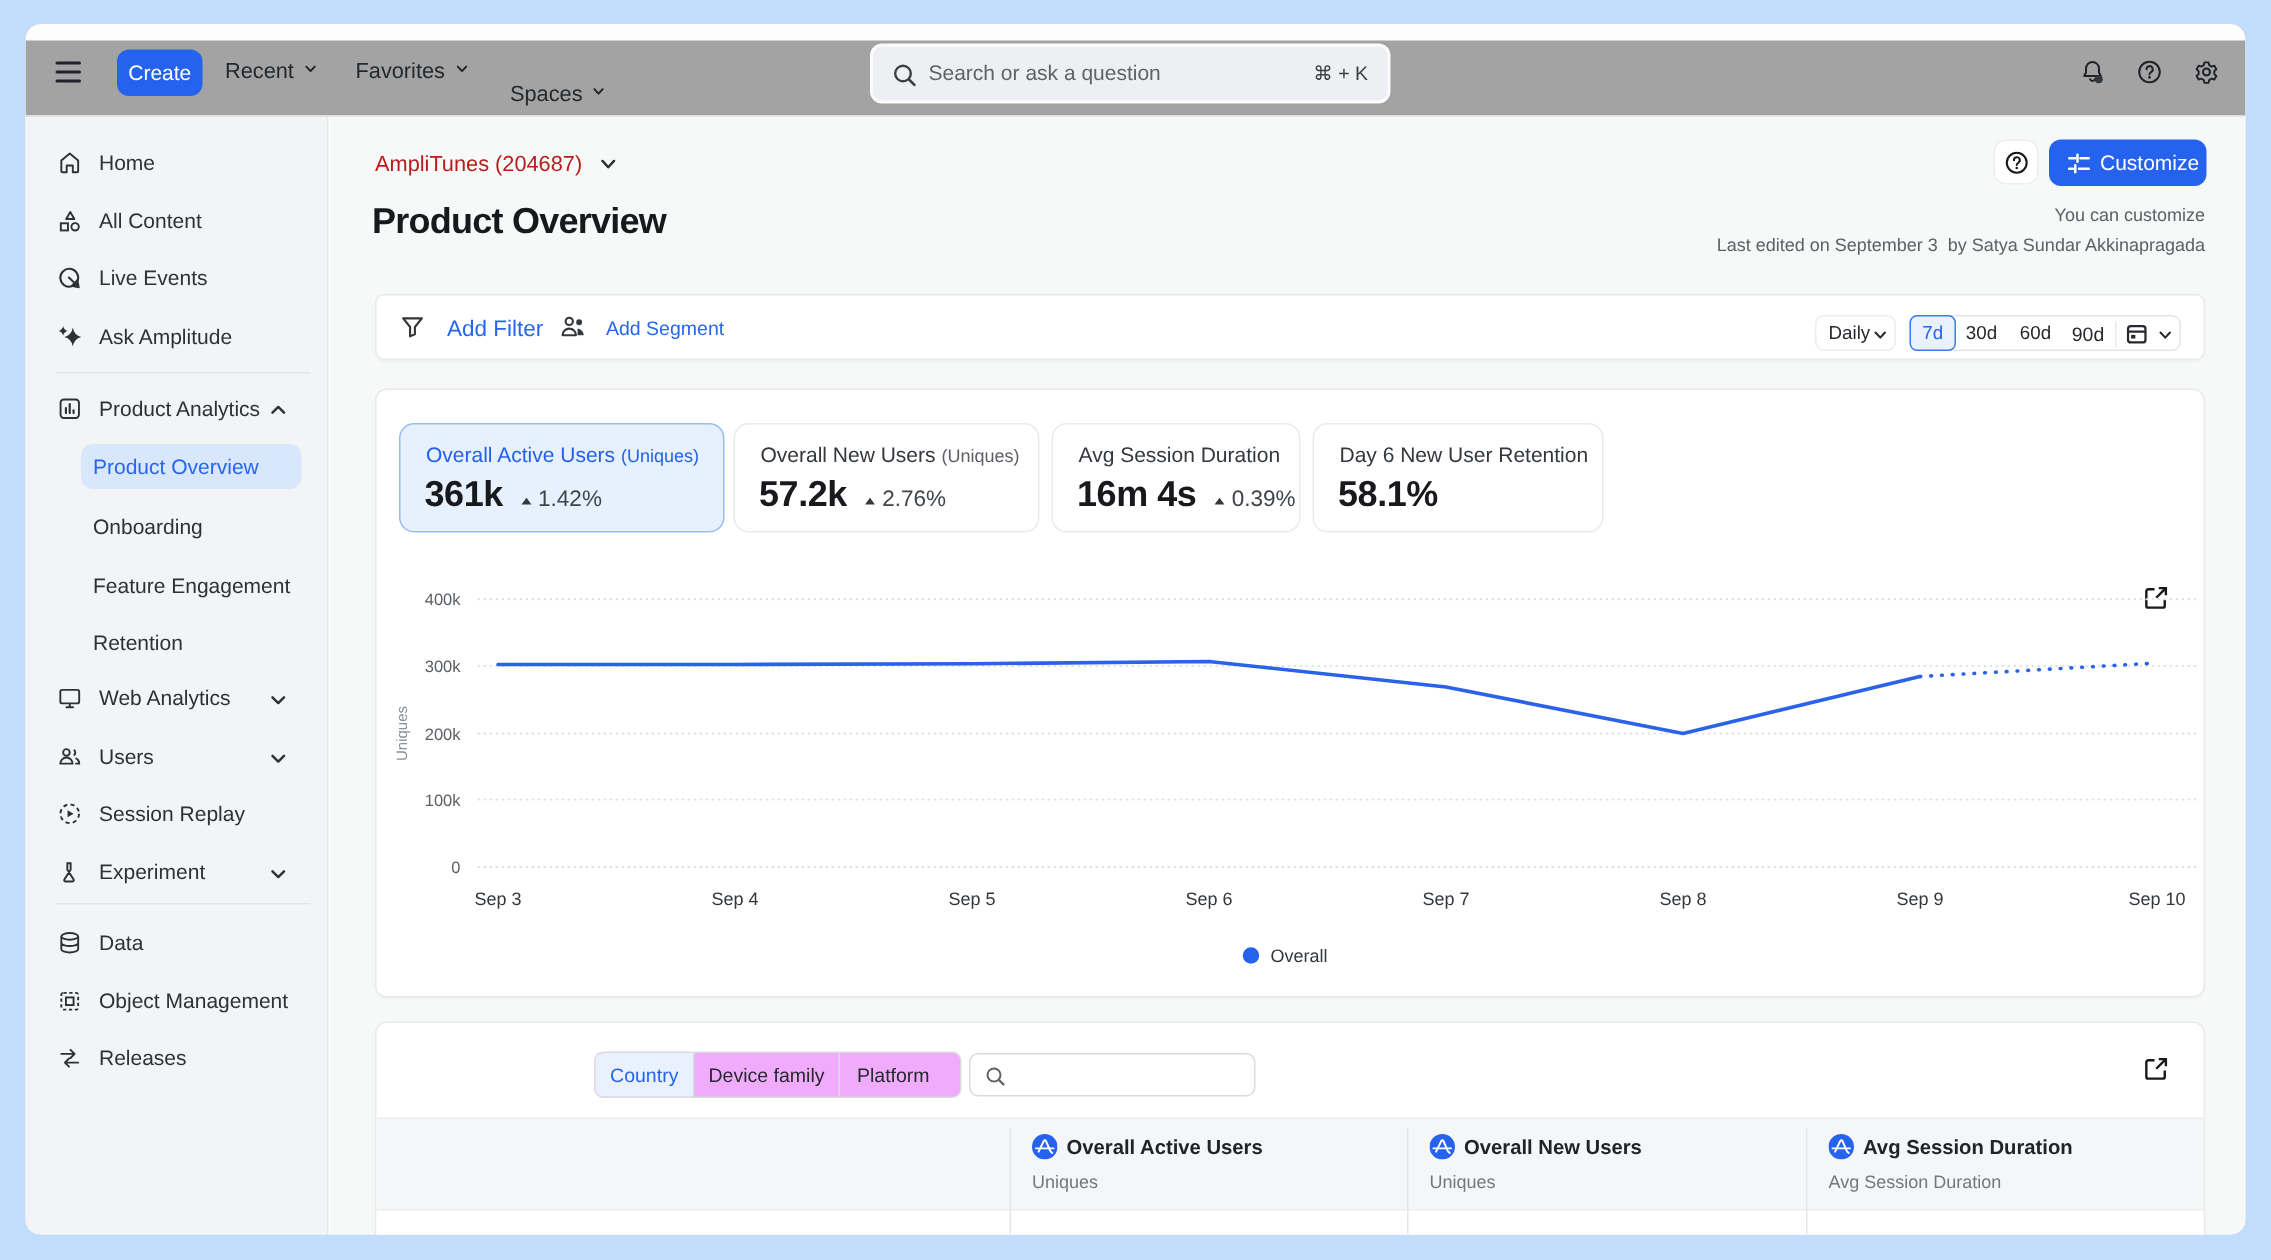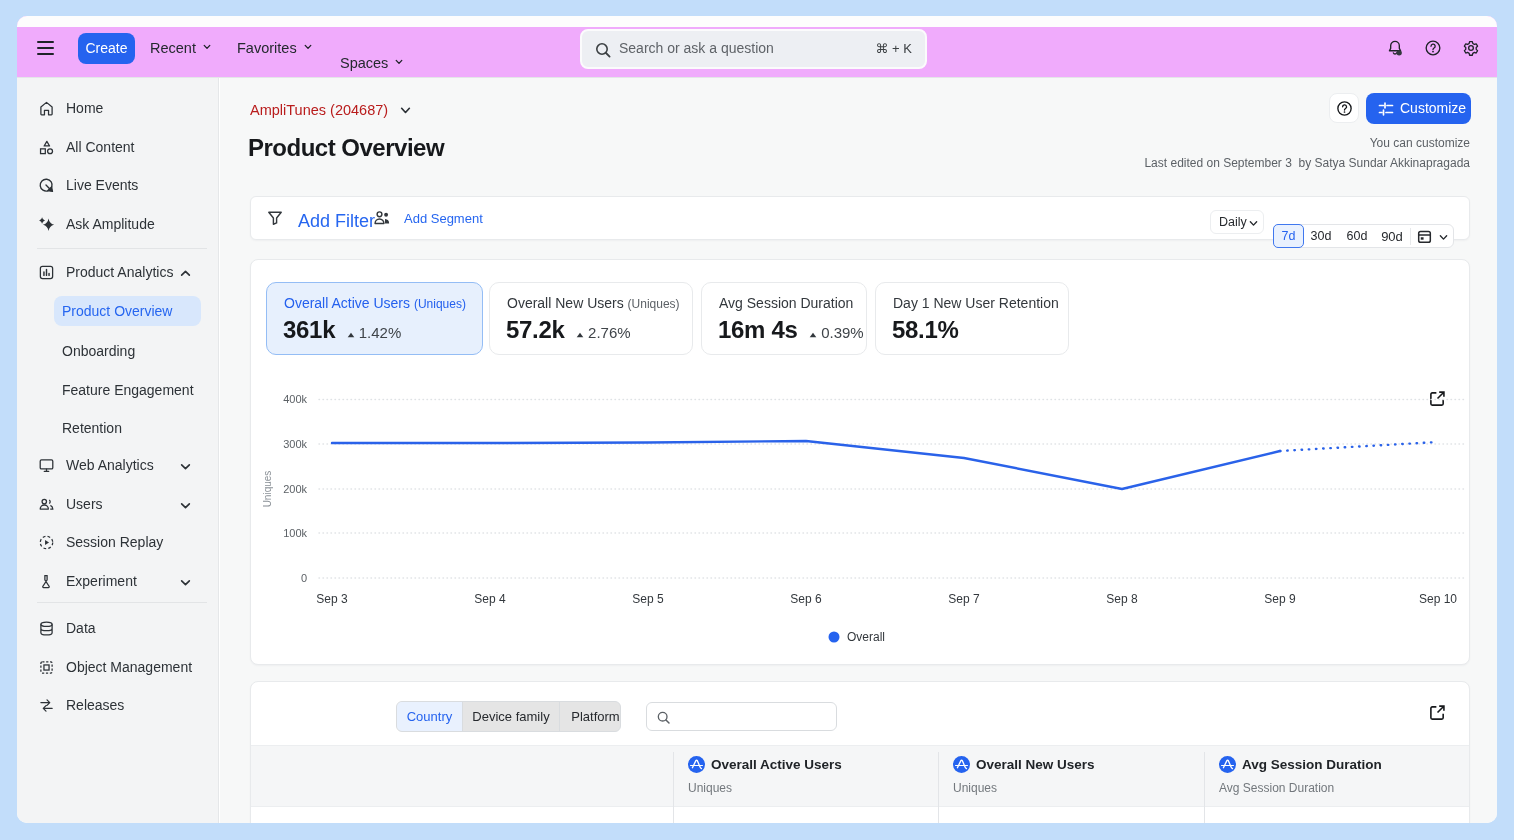--- a/index.html
+++ b/index.html
@@ -2,21 +2,21 @@
 <html><head>
 <meta charset="utf-8">
 <style>
 * { margin:0; padding:0; box-sizing:border-box; }
 html,body { width:1514px; height:840px; overflow:hidden; }
 body { background:#c2ddfa; font-family:"Liberation Sans", sans-serif; position:relative; }
 .win { position:absolute; left:17px; top:16px; width:1480px; height:807px; background:#fff; border-radius:10px; overflow:hidden; }
 .abs { position:absolute; }
 
 
-.topbar { position:absolute; left:0; top:0; width:1480px; height:61px; background:#f0abfc; }
+.topbar { position:absolute; left:0; top:0; width:1480px; height:61px; background:#a3a3a3; }
 .topbar .white { position:absolute; left:0; top:0; width:1480px; height:11px; background:#fdfdfd; }
 .tbline { position:absolute; left:0; top:61px; width:1480px; height:1px; background:#e4e6e8; }
 .ham { position:absolute; left:20px; top:25px; width:17px; height:14px; }
 .ham div { height:2.4px; background:#1f2328; border-radius:2px; margin-bottom:3.4px; }
 .createbtn { position:absolute; left:61px; top:17px; width:57px; height:31px; background:#2563ef; border-radius:8px; color:#fff; font-size:14px; font-weight:500; text-align:center; line-height:31px; }
 .tbitem { position:absolute; top:24px; font-size:14.5px; color:#24292e; font-weight:500; }
 .chev { display:inline-block; margin-left:7px; width:8px; height:8px; position:relative; top:-2px; }
 .searchbox { position:absolute; left:563px; top:13px; width:347px; height:40px; background:#edeff3; border:2px solid #fbfbfc; border-radius:8px; }
 .searchbox .ph { position:absolute; left:37px; top:9px; font-size:14px; color:#5f6368; }
 .searchbox .kk { position:absolute; right:13px; top:10px; font-size:13px; color:#3c4043; }
@@ -227,35 +227,35 @@
       </svg>
     <span style="position:absolute;left:34px;top:7px;font-size:14px;font-weight:500;">Customize</span>
     </div>
   <div class="abs" style="left:1153px;top:120px;width:300px;text-align:right;font-size:12px;color:#5c6166;">You can customize</div>
   <div class="abs" style="left:1053px;top:140px;width:400px;text-align:right;font-size:12px;color:#5c6166;">Last edited on September 3&nbsp; by Satya Sundar Akkinapragada</div>
 
   <div class="card" style="left:233px;top:180px;width:1220px;height:44px;border-radius:6px;">
     <svg style="position:absolute;left:16px;top:13px;" width="16" height="16" viewBox="0 0 18 18">
         <path d="M2 2.5 h14 L10.8 9 v5.5 L7.2 16 V9 z" fill="none" stroke="#33383d" stroke-width="1.6" stroke-linejoin="round"></path>
       </svg>
-    <span style="position:absolute;left:47px;top:14px;font-size:18px;color:#2666f0;font-weight:500;">Add Filter</span>
+    <span style="position:absolute;left:47px;top:14px;font-size:15px;color:#2666f0;font-weight:500;">Add Filter</span>
     <svg style="position:absolute;left:122px;top:13px;" width="18" height="16" viewBox="0 0 20 18">
         <circle cx="7.2" cy="4.8" r="2.7" fill="none" stroke="#33383d" stroke-width="1.6"></circle>
         <path d="M2.2 15.2 a5 5 0 0 1 10 0 z" fill="none" stroke="#33383d" stroke-width="1.6" stroke-linejoin="round"></path>
         <circle cx="14.6" cy="5.4" r="2.2" fill="#33383d"></circle>
         <path d="M13.4 10.2 a5 5 0 0 1 4.6 5 h-4.6 z" fill="#33383d"></path>
       </svg>
     <span style="position:absolute;left:153px;top:14px;font-size:13px;color:#2666f0;font-weight:500;">Add Segment</span>
     <div style="position:absolute;left:959px;top:13px;width:54px;height:24px;border:1px solid #eceef0;border-radius:6px;background:#fff;">
       <span style="position:absolute;left:8px;top:4px;font-size:12.5px;color:#26292d;">Daily</span>
       <svg style="position:absolute;right:5px;top:8px;" width="9" height="9" viewBox="0 0 10 10">
           <path d="M1.5 3 L5 6.8 L8.5 3" fill="none" stroke="#26292d" stroke-width="1.5" stroke-linecap="round" stroke-linejoin="round"></path>
         </svg>
     </div>
-    <div style="position:absolute;left:1022px;top:27px;width:181px;height:24px;border:1px solid #e3e5e8;border-radius:6px;background:#fff;">
+    <div style="position:absolute;left:1022px;top:13px;width:181px;height:24px;border:1px solid #e3e5e8;border-radius:6px;background:#fff;">
       <div style="position:absolute;left:-1px;top:-1px;width:31px;height:24px;border:1.5px solid #4078ef;background:#e9f1fe;border-radius:5px;color:#2563ef;font-size:12.5px;font-weight:500;text-align:center;line-height:22px;">7d</div>
       <span style="position:absolute;left:35px;top:4px;width:24px;text-align:center;font-size:12.5px;color:#26292d;">30d</span>
       <span style="position:absolute;left:71px;top:4px;width:24px;text-align:center;font-size:12.5px;color:#26292d;">60d</span>
       <span style="position:absolute;left:106px;top:4px;width:24px;text-align:center;font-size:13px;color:#26292d;">90d</span>
       <div style="position:absolute;left:136px;top:3px;width:1px;height:17px;background:#e7e9eb;"></div>
       <svg style="position:absolute;left:143px;top:4px;" width="15" height="15" viewBox="0 0 16 16">
           <rect x="1.8" y="2.6" width="12.4" height="11.6" rx="2" fill="none" stroke="#26292d" stroke-width="1.6"></rect>
           <path d="M1.8 6.4 h12.4" stroke="#26292d" stroke-width="1.6"></path>
           <rect x="4" y="8.8" width="3" height="2.6" fill="#26292d"></rect>
         </svg>
@@ -278,21 +278,21 @@
               <path d="M5 1 L9.4 7 H0.6 z" fill="#33383d"></path>
             </svg> 2.76%</span></div>
     </div>
     <div class="mcard" style="left:450px;width:166px;">
       <div class="mt">Avg Session Duration</div>
       <div class="mv">16m 4s <span class="md"><svg width="8" height="6" viewBox="0 0 10 8">
               <path d="M5 1 L9.4 7 H0.6 z" fill="#33383d"></path>
             </svg> 0.39%</span></div>
     </div>
     <div class="mcard" style="left:624px;width:194px;">
-      <div class="mt">Day 1 New User Retention</div>
+      <div class="mt">Day 6 New User Retention</div>
       <div class="mv">58.1%</div>
     </div>
     <div class="expbtn" style="left:1166px;top:118px;">
       <svg width="17" height="17" viewBox="0 0 18 18">
           <path d="M15 10.2 V14.6 a1.4 1.4 0 0 1 -1.4 1.4 H3.4 A1.4 1.4 0 0 1 2 14.6 V4.4 A1.4 1.4 0 0 1 3.4 3 H7.8" fill="none" stroke="#17191c" stroke-width="1.7"></path>
           <path d="M10.8 2.2 H15.8 V7.2 M15.4 2.6 L9 9" fill="none" stroke="#17191c" stroke-width="1.7"></path>
         </svg>
     </div>
     <svg style="position:absolute;left:0;top:0;" width="1220" height="406" viewBox="0 0 1220 406">
       <g stroke="#dfe2e5" stroke-width="1.4" stroke-dasharray="0.5 3.5" stroke-linecap="round">
@@ -322,21 +322,21 @@
       </g>
       <polyline points="81,183 239,183 397,182.5 555,181 713,198 871,229 1029,191" fill="none" stroke="#2a62e9" stroke-width="2.4" stroke-linejoin="round" stroke-linecap="round"></polyline>
       <line x1="1029" y1="191" x2="1187" y2="182" stroke="#2a62e9" stroke-width="2.4" stroke-dasharray="0.5 6.7" stroke-linecap="round"></line>
       <circle cx="583" cy="377" r="5.5" fill="#2563ef"></circle>
       <text x="596" y="381" font-family="Liberation Sans, sans-serif" font-size="12" fill="#33383d">Overall</text>
     </svg>
   </div>
 
   <div class="card" style="left:233px;top:665px;width:1220px;height:170px;border-radius:8px 8px 0 0;overflow:hidden;">
     <div style="position:absolute;left:16px;top:24px;font-size:16.5px;color:#c2410c;margin-top:40px;">Breakdown by</div>
-    <div style="position:absolute;left:145px;top:19px;width:225px;height:31px;border:1px solid #d9dcdf;border-radius:6px;background:#e5e5e5;">
+    <div style="position:absolute;left:145px;top:19px;width:245px;height:31px;border:1px solid #d9dcdf;border-radius:6px;background:#f0abfc;">
       <div style="position:absolute;left:0;top:0;width:65px;height:29px;background:#e9f1fe;border-radius:5px 0 0 5px;color:#2563ef;font-size:13px;text-align:center;line-height:29px;">Country</div>
       <div style="position:absolute;left:65px;top:0;width:98px;height:29px;border-left:1px solid #d9dcdf;border-right:1px solid #d9dcdf;color:#26292d;font-size:13px;text-align:center;line-height:29px;">Device family</div>
       <div style="position:absolute;left:164px;top:0;width:69px;height:29px;color:#26292d;font-size:13px;text-align:center;line-height:29px;">Platform</div>
     </div>
     <div style="position:absolute;left:395px;top:20px;width:191px;height:29px;border:1px solid #d9dcdf;border-radius:6px;background:#fff;">
       <svg style="position:absolute;left:9px;top:7px;" width="15" height="15" viewBox="0 0 18 18">
           <circle cx="8" cy="8" r="5.2" fill="none" stroke="#5c6166" stroke-width="1.6"></circle>
           <path d="M12 12 L15.6 15.6" stroke="#5c6166" stroke-width="1.8" stroke-linecap="round"></path>
         </svg>
     </div>

